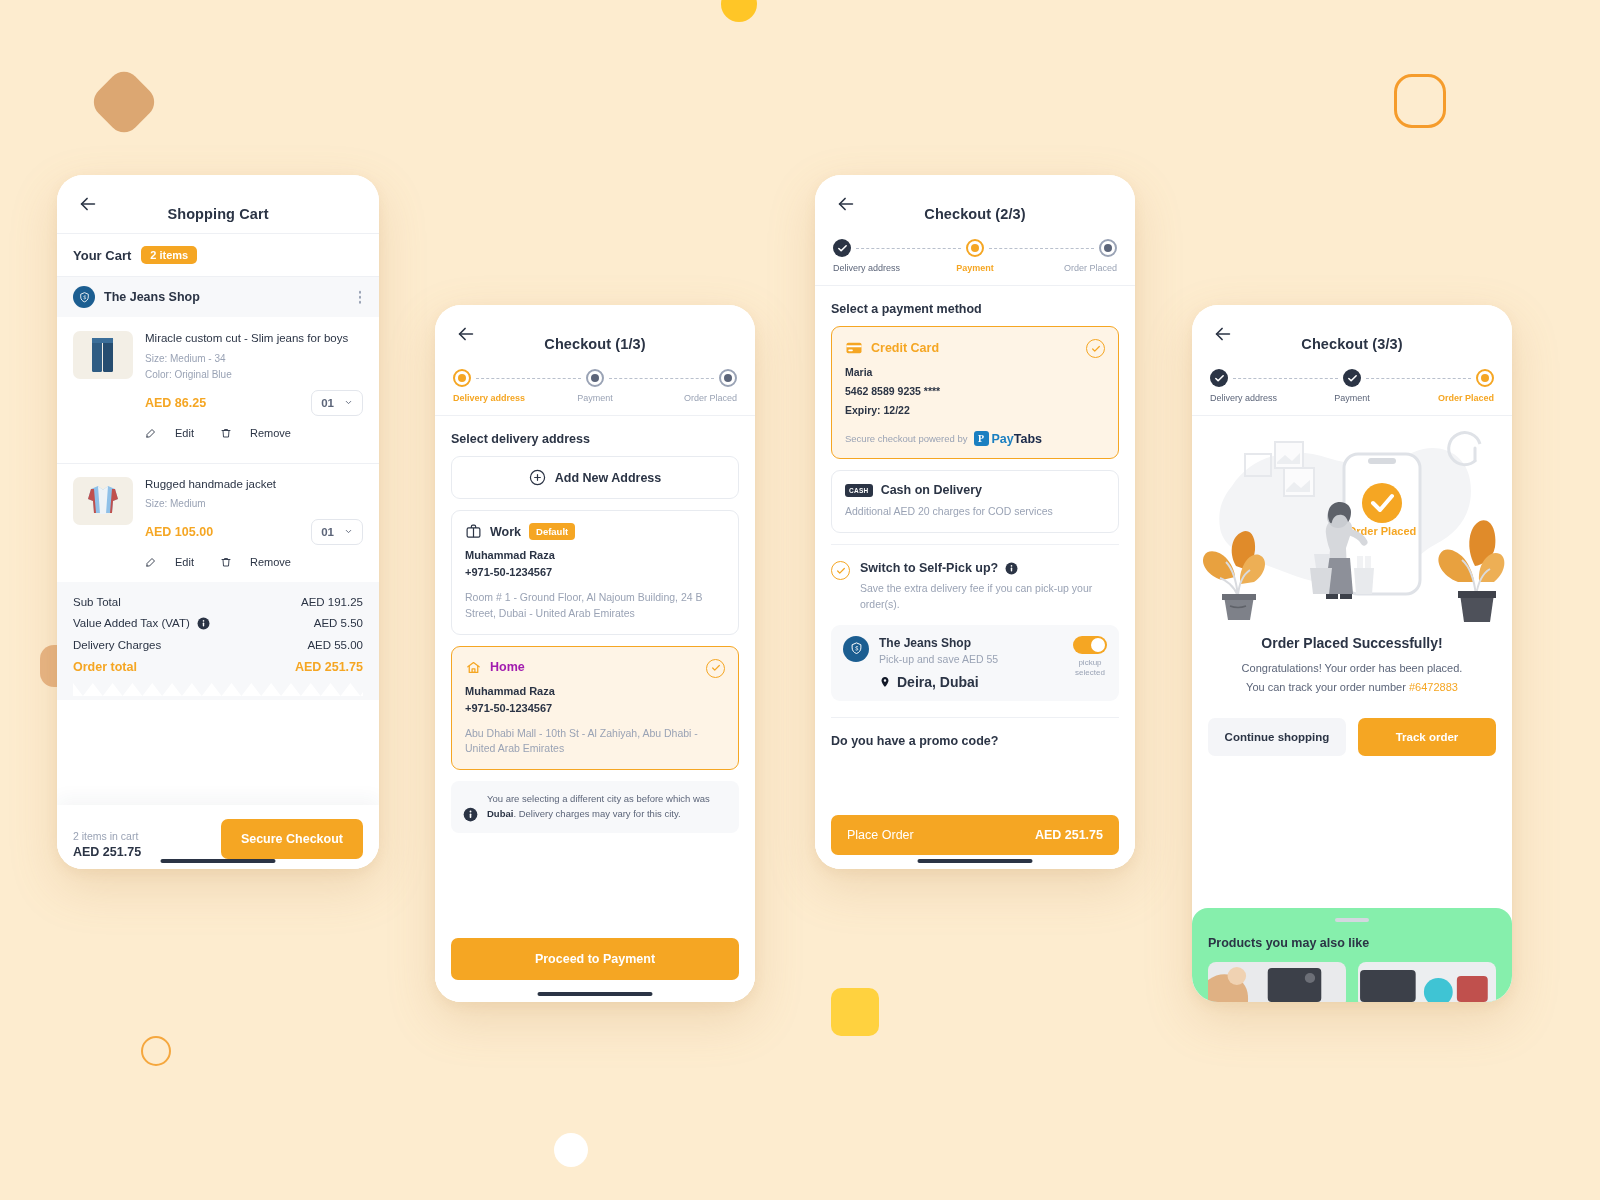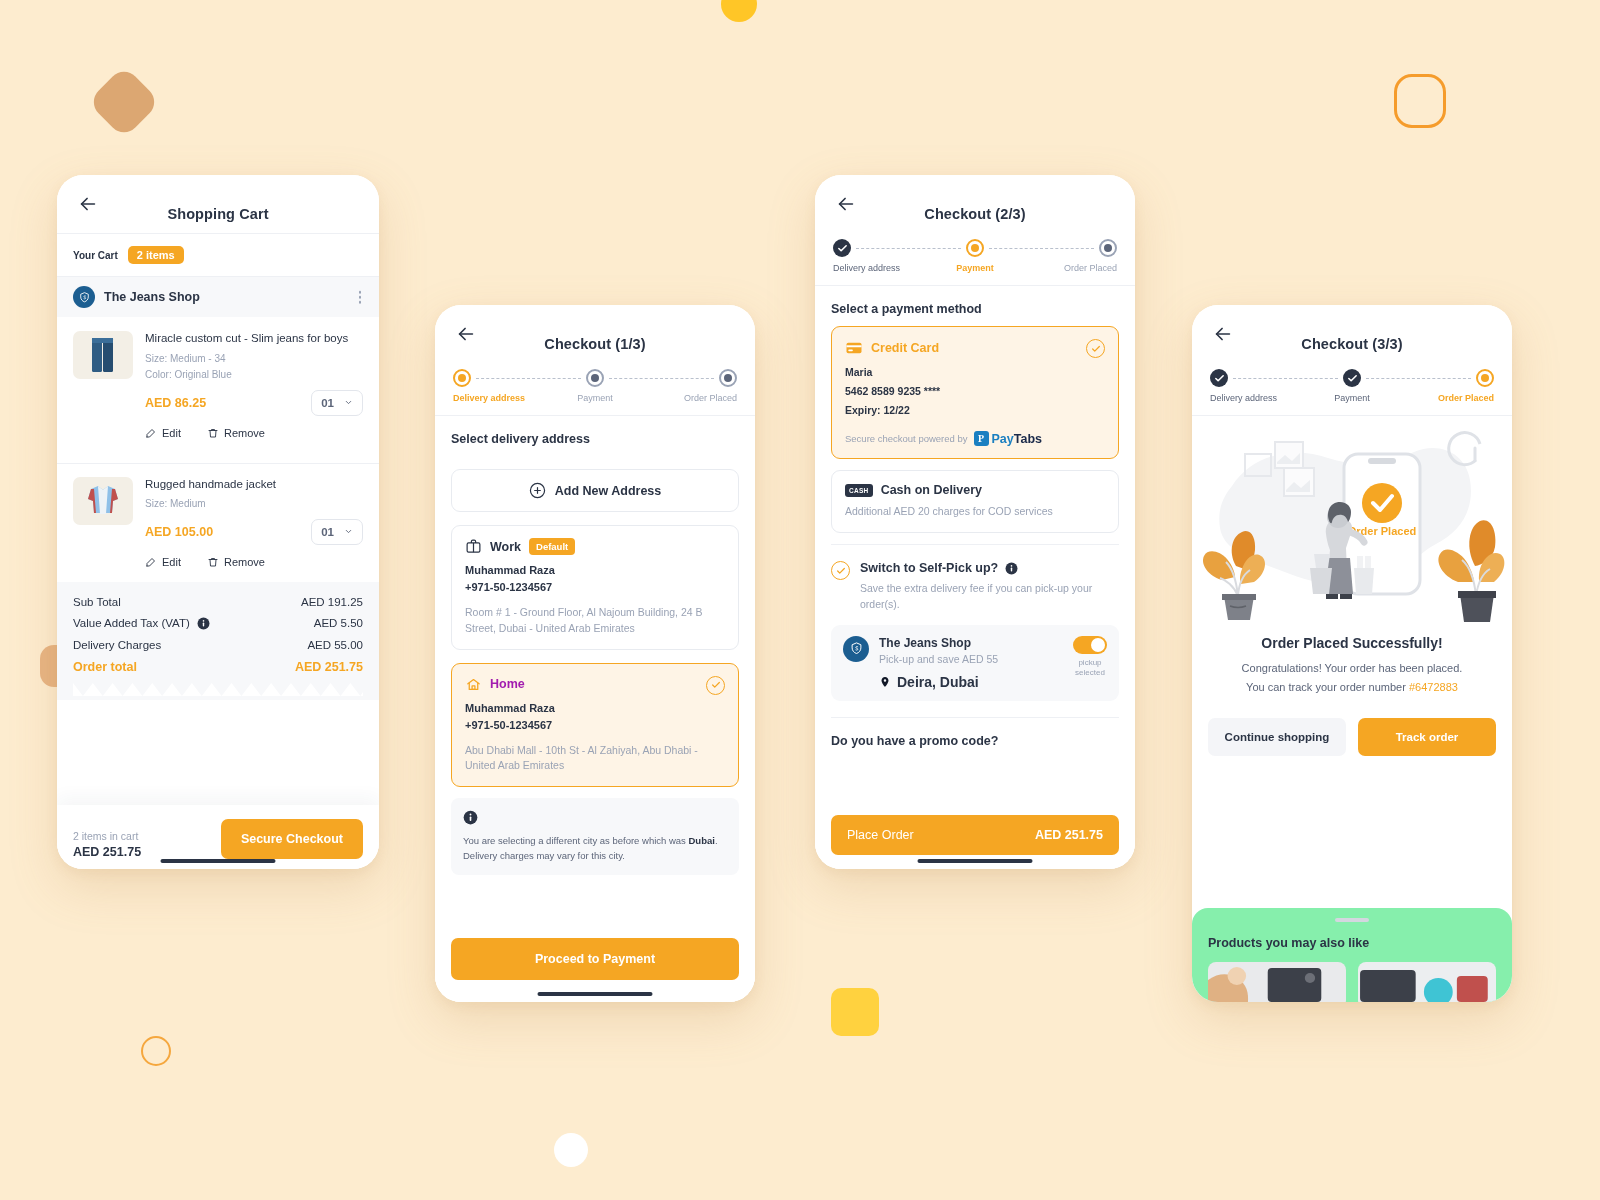--- a/index.html
+++ b/index.html
@@ -86,21 +86,21 @@
   .step-labels span.done { color: #5c6579; }
   .sl-1 { width: 33%; text-align: left; }
   .sl-2 { width: 33%; text-align: center; }
   .sl-3 { width: 33%; text-align: right; }
 
   
   .cart-bar {
     display: flex; align-items: center; gap: 10px;
     padding: 12px 16px; border-bottom: 1px solid #eef0f4;
   }
-  .cart-bar-title { font-size: 10px; font-weight: 700; color: #2b3445; }
+  .cart-bar-title { font-size: 13px; font-weight: 700; color: #2b3445; }
   .chip-items {
     background: #f5a623; color: #fff; font-size: 11px; font-weight: 600;
     padding: 3px 9px; border-radius: 5px;
   }
   .shop-row {
     display: flex; align-items: center; gap: 9px;
     padding: 9px 16px; background: #f7f8fa; position: relative;
   }
   .shop-logo {
     width: 22px; height: 22px; border-radius: 50%; background: #1c5e91;
@@ -118,21 +118,21 @@
   .item-name { font-size: 11.5px; color: #2b3445; line-height: 1.35; }
   .item-meta { font-size: 10px; color: #9aa3b5; margin-top: 5px; line-height: 1.45; }
   .price-row { display: flex; align-items: center; justify-content: space-between; margin-top: 7px; }
   .price { font-size: 12.5px; font-weight: 700; color: #f5a623; }
   .qty {
     border: 1px solid #e3e6ec; border-radius: 7px; padding: 6px 9px;
     display: flex; align-items: center; gap: 10px; cursor: pointer; background:#fff;
   }
   .qty span { font-size: 11.5px; color: #5c6579; font-weight: 600; }
   .act-row { display: flex; gap: 26px; margin-top: 11px; padding-bottom: 12px; }
-  .act { display: flex; align-items: center; gap: 5px; cursor: pointer; }
+  .act { display: flex; align-items: center; gap: 18px; cursor: pointer; }
   .act span { font-size: 11px; color: #2b3445; }
 
   .summary { background: #f7f8fa; padding: 14px 16px 4px; margin-top: 2px; }
   .sum-row { display: flex; justify-content: space-between; align-items: center; margin-bottom: 9px; }
   .sum-label { font-size: 11.5px; color: #2b3445; display: flex; align-items: center; gap: 7px; }
   .sum-val { font-size: 11.5px; color: #2b3445; }
   .sum-total .sum-label, .sum-total .sum-val { color: #f5a623; font-weight: 700; font-size: 12.5px; }
   .zigzag { height: 13px; width: 100%; display: block; }
 
   .cart-foot {
@@ -148,21 +148,21 @@
     font-family: inherit;
   }
   .home-ind {
     position: absolute; left: 50%; transform: translateX(-50%); bottom: 6px;
     width: 115px; height: 4px; border-radius: 3px; background: #2b3445;
   }
 
   
   .sec-title { font-size: 12.5px; font-weight: 700; color: #2b3445; padding: 16px 16px 10px; }
   .card-box {
-    margin: 13px 16px 11px; border: 1px solid #e8ebf0; border-radius: 9px;
+    margin: 0 16px 11px; border: 1px solid #e8ebf0; border-radius: 9px;
     padding: 12px 13px; background: #fff; position: relative;
   }
   .add-new { display: flex; align-items: center; justify-content: center; gap: 9px; cursor: pointer; }
   .add-new span { font-size: 12.5px; font-weight: 700; color: #2b3445; }
   .addr-head { display: flex; align-items: center; gap: 8px; margin-bottom: 7px; }
   .addr-kind { font-size: 12.5px; font-weight: 700; color: #2b3445; }
   .badge-default {
     background: #f5a623; color: #fff; font-size: 9.5px; font-weight: 600;
     padding: 3px 7px; border-radius: 4px;
   }
@@ -170,21 +170,21 @@
   .addr-lines { font-size: 10.5px; color: #9aa3b5; line-height: 1.5; margin-top: 9px; }
   .card-sel { border-color: #f5a623; background: #fef4e6; }
   .card-sel .addr-kind { color: #a21caf; }
   .tick-circle {
     position: absolute; right: 13px; top: 12px; width: 19px; height: 19px;
     border-radius: 50%; border: 1.5px solid #f5a623; display: flex;
     align-items: center; justify-content: center;
   }
   .note {
     margin: 5px 16px 0; background: #f7f8fa; border-radius: 8px;
-    padding: 11px 12px; display: flex; gap: 9px; align-items: flex-start; flex-direction: column;
+    padding: 11px 12px; display: flex; gap: 9px; align-items: flex-end;
   }
   .note-text { font-size: 9.5px; color: #5c6579; line-height: 1.55; }
   .note-text b { color: #2b3445; }
   .addr-foot {
     position: absolute; left: 0; right: 0; bottom: 0; background: #fff;
     padding: 14px 16px 22px;
   }
   .btn-wide {
     width: 100%; background: #f5a623; color: #fff; border: none; border-radius: 7px;
     padding: 14px 0; font-size: 12.5px; font-weight: 600; cursor: pointer; font-family: inherit;

